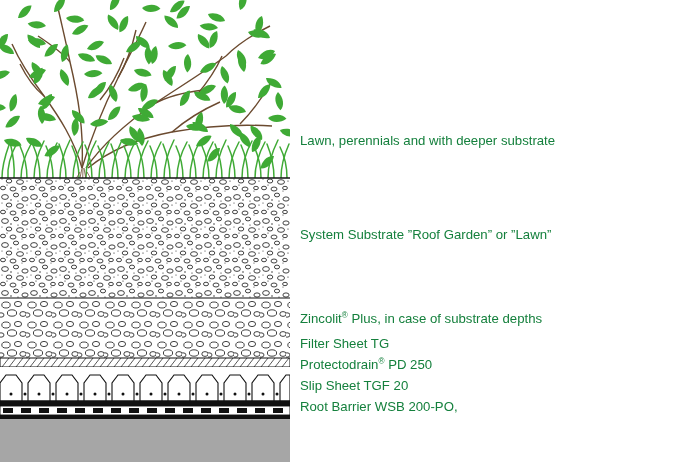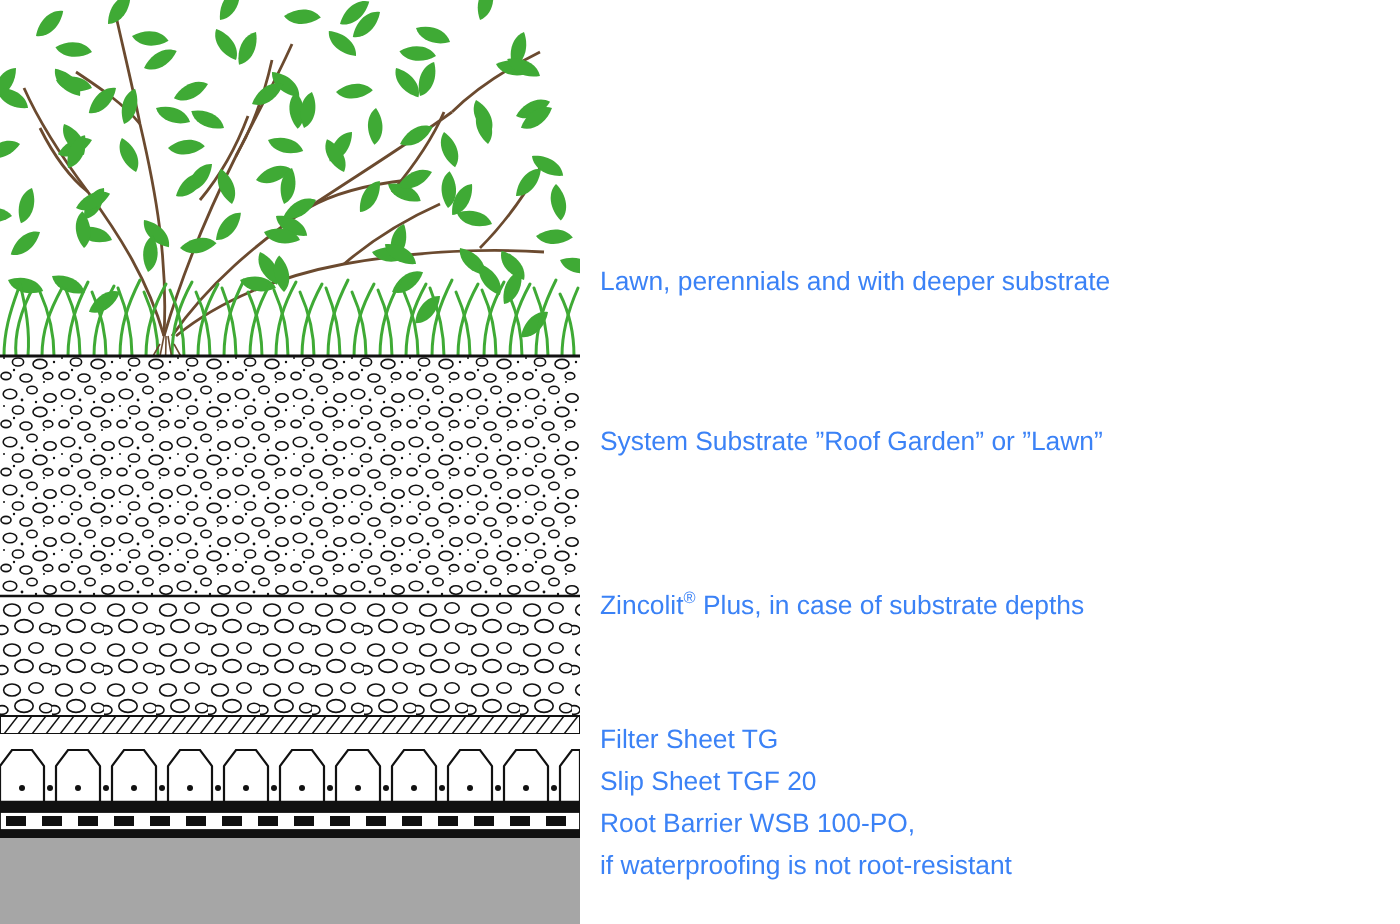--- a/index.html
+++ b/index.html
@@ -39,38 +39,38 @@
     position: absolute;
     left: 300px;
     top: 0;
     width: 400px;
     height: 462px;
   }
   .caption {
     position: absolute;
     left: 0;
     width: 396px;
-    color: #3b82f6;
+    color: #15803d;
     font-size: 13.2px;
     line-height: 21px;
     font-family: "Liberation Sans", sans-serif;
   }
   .caption .line {
     display: block;
     white-space: nowrap;
   }
   sup {
     font-size: 0.62em;
     vertical-align: super;
     line-height: 0;
   }
   .c-veg   { top: 130px; }
-  .c-sub   { top: 210px; }
-  .c-zin   { top: 292px; }
-  .c-stack { top: 359px; }
+  .c-sub   { top: 224px; }
+  .c-zin   { top: 308px; }
+  .c-stack { top: 333px; }
 </style>
 </head>
 <body>
 
 <div id="root">
 
   <div id="illustration">
     <svg width="290" height="462" viewBox="0 0 290 462" xmlns="http://www.w3.org/2000/svg">
       <defs>
 
@@ -432,19 +432,19 @@
     <div class="caption c-sub">
       <span class="line">System Substrate ”Roof Garden” or ”Lawn”</span>
     </div>
 
     <div class="caption c-zin">
       <span class="line"><span>Zincolit</span><sup>®</sup><span> Plus, in case of substrate depths</span></span>
     </div>
 
     <div class="caption c-stack">
       <span class="line">Filter Sheet TG</span>
+      <span class="line"><span>Protectodrain</span><sup>®</sup><span> PD 250</span></span>
       <span class="line">Slip Sheet TGF 20</span>
-      <span class="line">Root Barrier WSB 100-PO,</span>
-      <span class="line">if waterproofing is not root-resistant</span>
+      <span class="line">Root Barrier WSB 200-PO,</span>
     </div>
 
   </div>
 </div>
 
 </body></html>

